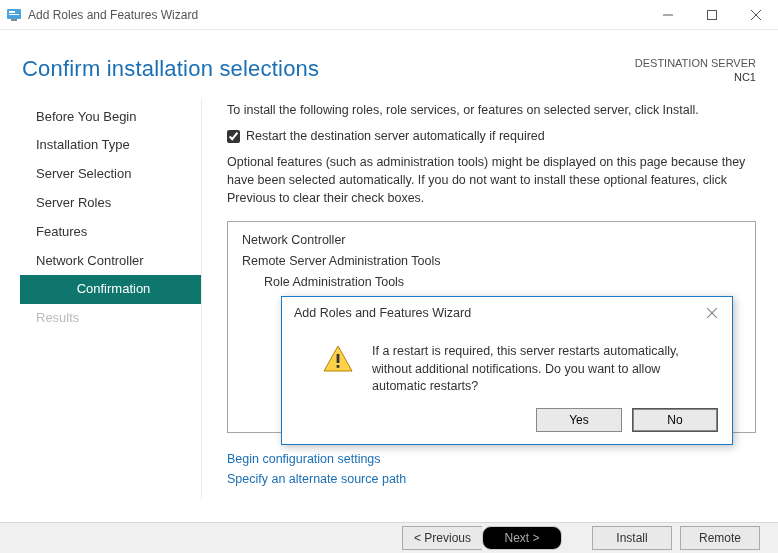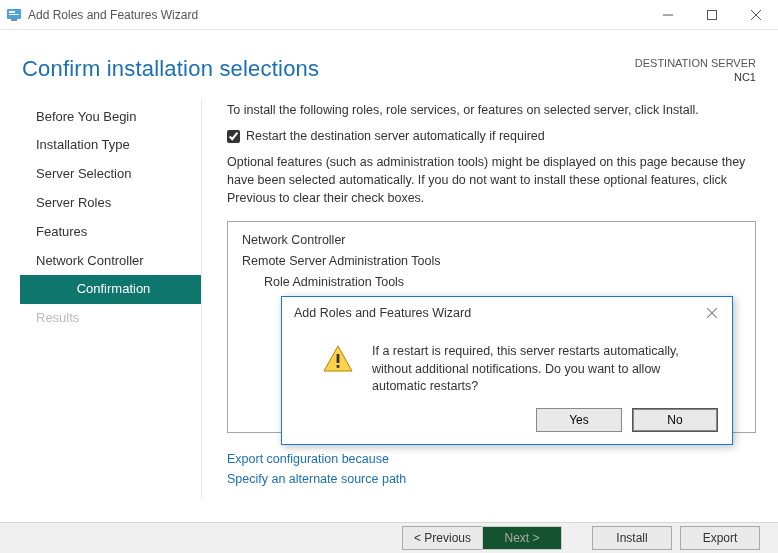--- a/index.html
+++ b/index.html
@@ -35,21 +35,21 @@
     .summary-box { border: 1px solid #a6a6a6; padding: 8px 14px 10px 14px; min-height: 212px; font-size: 12.5px; line-height: 1.7; position: relative; }
     .summary-box .lvl0 { margin-left: 0; }
     .summary-box .lvl1 { margin-left: 22px; }
     .summary-box .lvl2 { margin-left: 44px; }
     
     .links { margin-top: 16px; font-size: 12.5px; line-height: 1.6; }
     .links a { color: #1a6fb5; text-decoration: none; cursor: pointer; }
     
     .footer { position: absolute; bottom: 0; left: 0; right: 0; height: 31px; background: #f0f0f0; border-top: 1px solid #d8d8d8; display: flex; align-items: center; justify-content: flex-end; padding-right: 18px; gap: 8px; }
     .footer button { min-width: 80px; height: 24px; font-size: 12px; background: #e9e9e9; border: 1px solid #aaa; cursor: pointer; color: #333; padding: 0 10px; }
-    .footer button:disabled { color: #aaa; border-color: #ccc; background: #14532d; cursor: default; }
+    .footer button:disabled { color: #aaa; border-color: #ccc; background: #000000; cursor: default; border-radius: 9px; }
     .footer .nav-pair { display: flex; gap: 0; }
     .footer .nav-pair button:first-child { border-right: none; }
     .footer .spacer { width: 14px; }
     
     
     .modal { position: absolute; left: 281px; top: 296px; width: 452px; height: 149px; background: #fff; border: 1px solid #1979ca; box-shadow: 2px 2px 8px rgba(0,0,0,0.25); z-index: 10; display: flex; flex-direction: column; }
     .modal-title { display: flex; justify-content: space-between; align-items: center; padding: 6px 8px 6px 12px; font-size: 12.5px; color: #333; }
     .modal-close { width: 24px; height: 20px; display: flex; align-items: center; justify-content: center; color: #888; cursor: pointer; }
     .modal-body { display: flex; padding: 14px 24px 0 40px; gap: 18px; flex: 1; }
     .warn-icn { width: 32px; height: 32px; flex-shrink: 0; }
@@ -121,34 +121,34 @@
       <span>Restart the destination server automatically if required</span>
     </div>
     <div class="optional-txt">Optional features (such as administration tools) might be displayed on this page because they have been selected automatically. If you do not want to install these optional features, click Previous to clear their check boxes.</div>
     <div class="summary-box">
       <div class="lvl0">Network Controller</div>
       <div class="lvl0">Remote Server Administration Tools</div>
       <div class="lvl1">Role Administration Tools</div>
       <div class="lvl2">Network Controller Management Tools</div>
     </div>
     <div class="links">
-      <a>Export configuration because</a><br>
+      <a>Begin configuration settings</a><br>
       <a>Specify an alternate source path</a>
     </div>
   </div>
 </div>
 
 <div class="footer">
   <div class="nav-pair">
     <button>&lt; Previous</button>
     <button disabled="">Next &gt;</button>
   </div>
   <div class="spacer"></div>
   <button>Install</button>
-  <button>Export</button>
+  <button>Remote</button>
 </div>
 
 <div class="modal">
   <div class="modal-title">
     <span>Add Roles and Features Wizard</span>
     <span class="modal-close">
       <svg width="10" height="10" viewBox="0 0 10 10">
           <line x1="0" y1="0" x2="10" y2="10" stroke="#888" stroke-width="1.2"></line>
           <line x1="10" y1="0" x2="0" y2="10" stroke="#888" stroke-width="1.2"></line>
         </svg>

